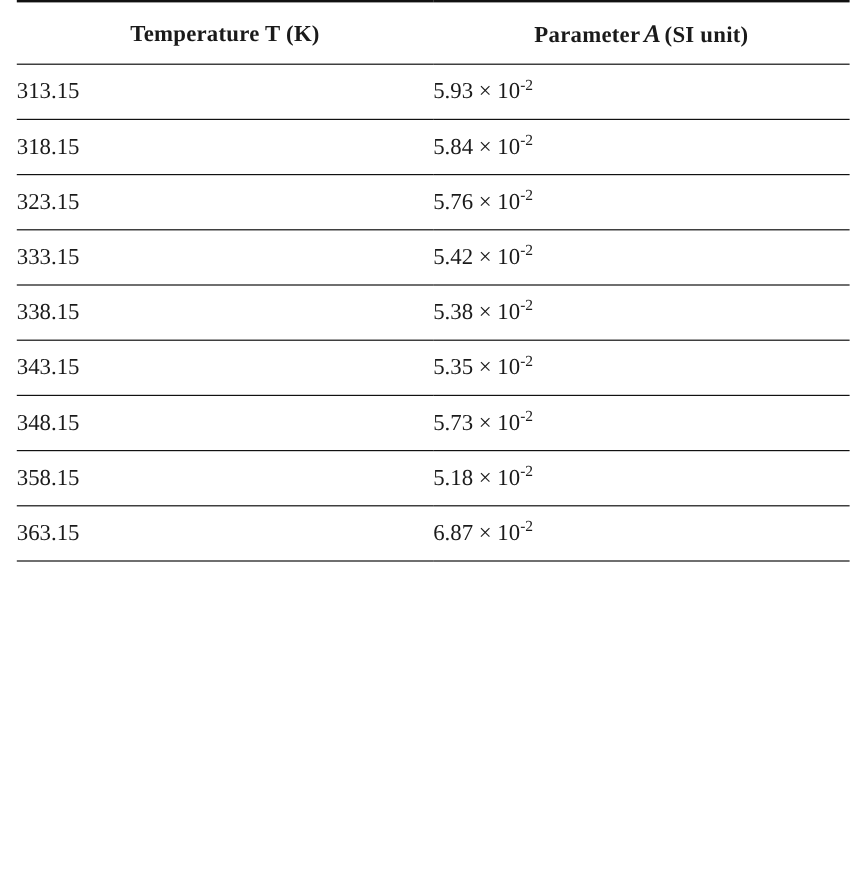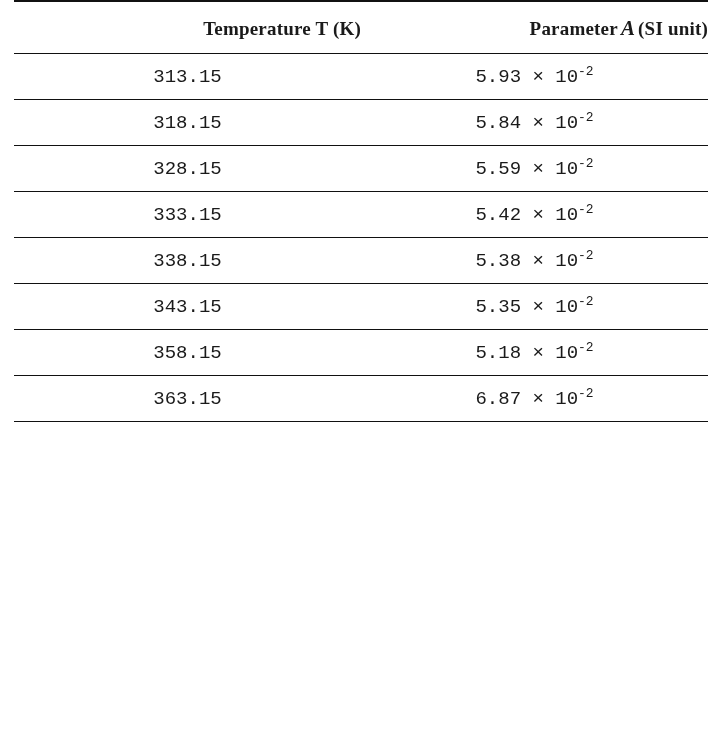--- a/index.html
+++ b/index.html
@@ -28,44 +28,42 @@
     border-collapse: collapse;
     table-layout: fixed;
   }
   table.data-table col.col-temp { width: 50%; }
   table.data-table col.col-param { width: 50%; }
 
   thead th {
     font-family: "Liberation Serif", serif;
     font-weight: bold;
     font-size: 19px;
-    text-align: right;
+    text-align: center;
     padding: 14px 0 12px 0;
     border-top: 2.2px solid #111;
     border-bottom: 1.6px solid #111;
     letter-spacing: 0.2px;
     margin-top: 30px;
   }
   thead th .hdr-inner {
     display: inline-block;
     white-space: nowrap;
   }
   .italic-param {
     font-style: italic;
     font-weight: bold;
     font-size: 21px;
     padding: 0 3px;
   }
   tbody td {
     font-size: 19px;
-    text-align: center;
     padding: 12px 0 11px 0;
     border-bottom: 1px solid #111;
     font-weight: normal;
-    font-family: Liberation Mono, monospace;
   }
   tbody tr:last-child td {
     border-bottom: 1.8px solid #111;
   }
   .sci {
     white-space: nowrap;
   }
   .sci sup {
     font-size: 0.68em;
     vertical-align: super;
@@ -96,36 +94,40 @@
     <tbody id="table-body">
         <tr>
           <td>313.15</td>
           <td><span class="sci"><span>5.93</span><span> × </span><span>10</span><sup>-2</sup></span></td>
         </tr>
         <tr>
           <td>318.15</td>
           <td><span class="sci"><span>5.84</span><span> × </span><span>10</span><sup>-2</sup></span></td>
         </tr>
         <tr>
-          <td>328.15</td>
-          <td><span class="sci"><span>5.59</span><span> × </span><span>10</span><sup>-2</sup></span></td>
+          <td>323.15</td>
+          <td><span class="sci"><span>5.76</span><span> × </span><span>10</span><sup>-2</sup></span></td>
         </tr>
         <tr>
           <td>333.15</td>
           <td><span class="sci"><span>5.42</span><span> × </span><span>10</span><sup>-2</sup></span></td>
         </tr>
         <tr>
           <td>338.15</td>
           <td><span class="sci"><span>5.38</span><span> × </span><span>10</span><sup>-2</sup></span></td>
         </tr>
         <tr>
           <td>343.15</td>
           <td><span class="sci"><span>5.35</span><span> × </span><span>10</span><sup>-2</sup></span></td>
         </tr>
         <tr>
+          <td>348.15</td>
+          <td><span class="sci"><span>5.73</span><span> × </span><span>10</span><sup>-2</sup></span></td>
+        </tr>
+        <tr>
           <td>358.15</td>
           <td><span class="sci"><span>5.18</span><span> × </span><span>10</span><sup>-2</sup></span></td>
         </tr>
         <tr>
           <td>363.15</td>
           <td><span class="sci"><span>6.87</span><span> × </span><span>10</span><sup>-2</sup></span></td>
         </tr>
       </tbody>
   </table>
 </div>

